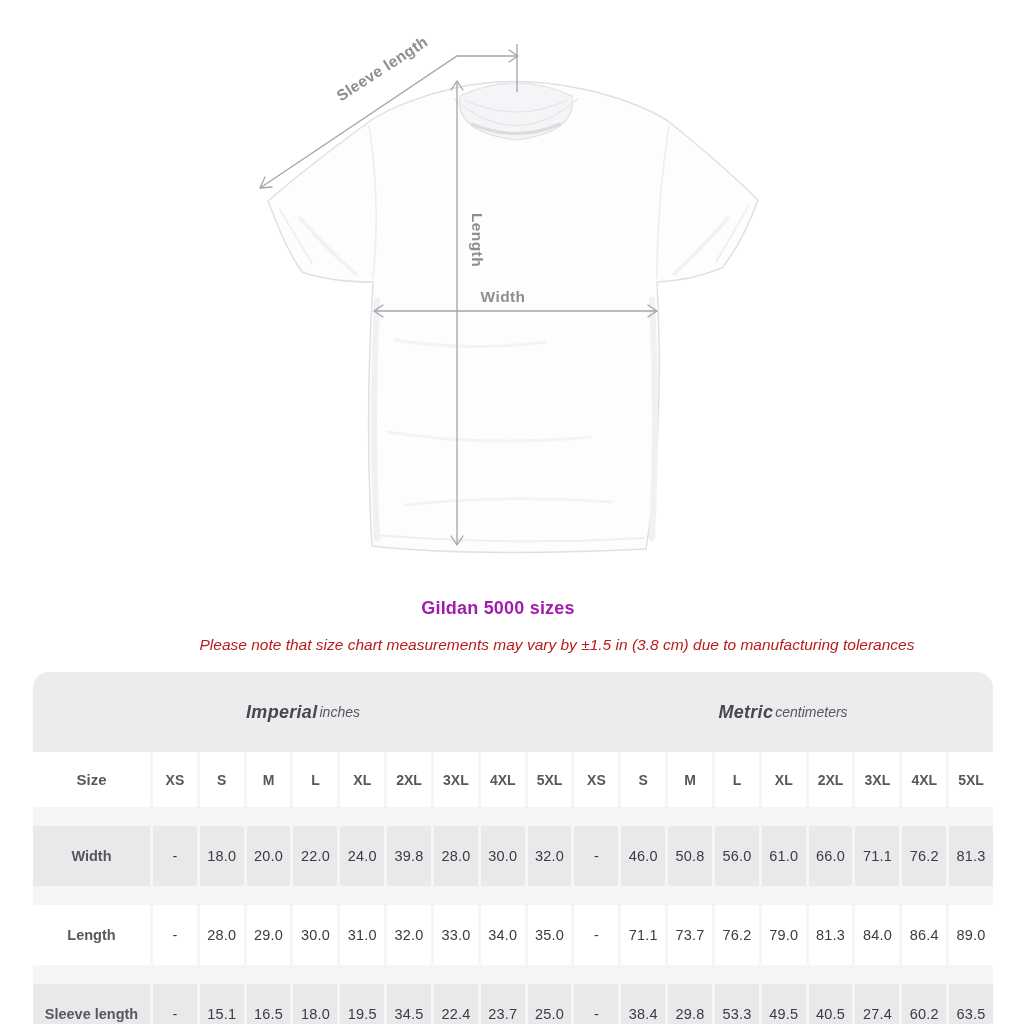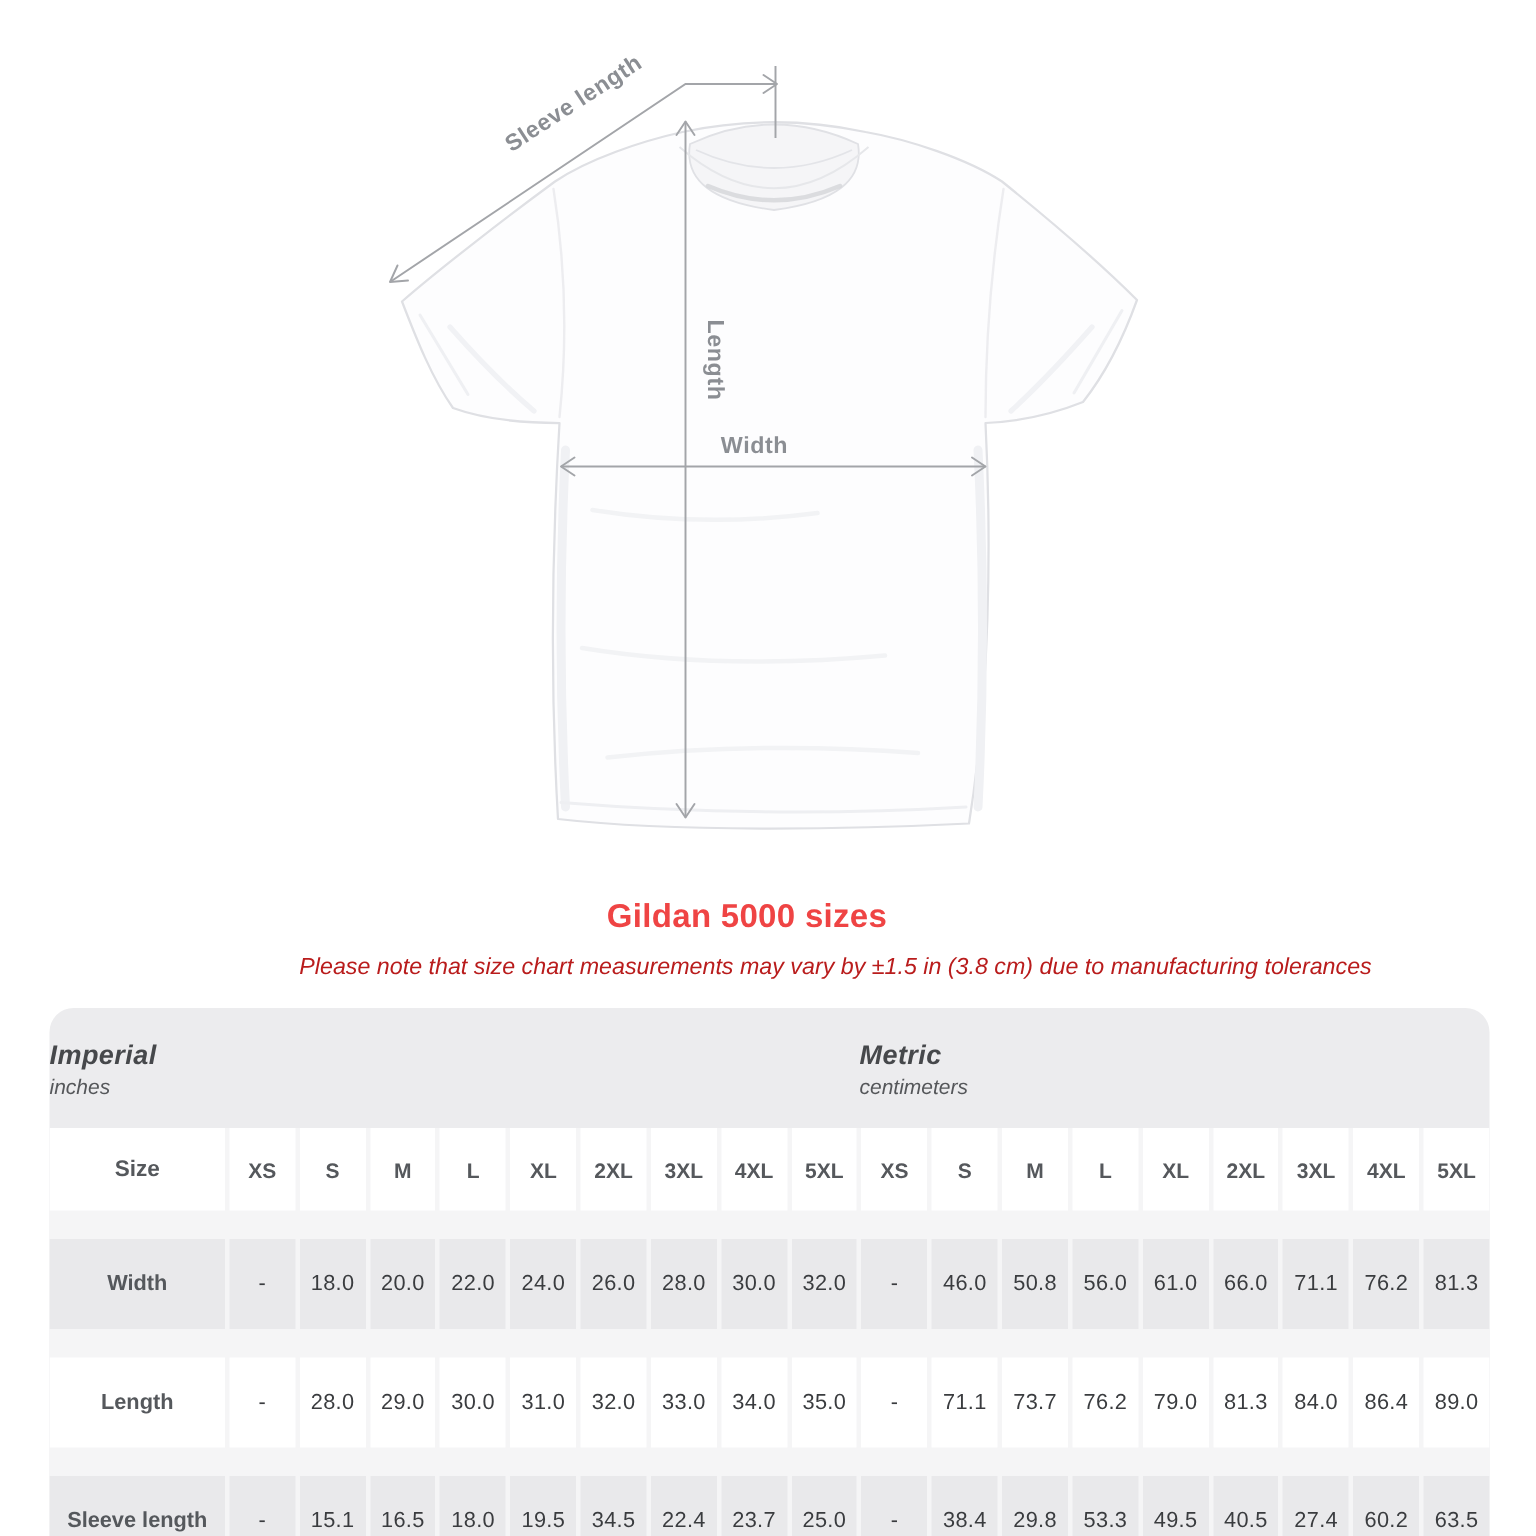--- a/index.html
+++ b/index.html
@@ -14,34 +14,34 @@
   .dim-line{stroke:#a3a5a9;stroke-width:1.3;fill:none;}
   .dim-chev{stroke:#a3a5a9;stroke-width:1.3;fill:none;stroke-linecap:round;stroke-linejoin:round;}
   .dim-label{
     font-family:"Liberation Sans",sans-serif;font-weight:700;font-size:15.5px;
     fill:#8b8e93;letter-spacing:.4px;
   }
 
   
   .title{
     position:absolute;top:598px;left:0;width:996px;text-align:center;
-    font-size:22px;font-weight:700;color:#ef4444;letter-spacing:.2px;
+    font-size:18px;font-weight:700;color:#a21caf;letter-spacing:.2px;
   }
   .subtitle{
     position:absolute;top:636px;left:0;width:1024px;text-align:center;
     font-style:italic;font-size:15.5px;color:#b91c1c;margin-left:45px;
   }
 
   
   .chart{
     position:absolute;left:33px;top:672px;width:960px;
     background:#ececee;border-radius:16px;overflow:hidden;
   }
   .group-row{display:flex;height:80px;}
-  .group{display:flex;flex-direction:column;justify-content:center;gap:2px;}
+  .group{display:flex;flex-direction:row;align-items:center;justify-content:center;gap:2px;}
   .group.imperial{width:56.25%;}
   .group.metric{width:43.75%;}
   .group-label{font-size:18px;font-weight:700;font-style:italic;color:#46484b;letter-spacing:.3px;}
   .group-unit{font-size:14px;font-style:italic;color:#55575a;}
 
   .grid{
     display:grid;
     grid-template-columns:117px repeat(18,1fr);
     grid-template-rows:55px 60px 60px 60px;
     gap:19px 3px;background:#f5f5f6;
@@ -152,21 +152,21 @@
         <div class="c hd">2XL</div>
         <div class="c hd">3XL</div>
         <div class="c hd">4XL</div>
         <div class="c hd">5XL</div>
         <div class="c rl gray">Width</div>
         <div class="c v gray">-</div>
         <div class="c v gray">18.0</div>
         <div class="c v gray">20.0</div>
         <div class="c v gray">22.0</div>
         <div class="c v gray">24.0</div>
-        <div class="c v gray">26.0</div>
+        <div class="c v gray">39.8</div>
         <div class="c v gray">28.0</div>
         <div class="c v gray">30.0</div>
         <div class="c v gray">32.0</div>
         <div class="c v gray">-</div>
         <div class="c v gray">46.0</div>
         <div class="c v gray">50.8</div>
         <div class="c v gray">56.0</div>
         <div class="c v gray">61.0</div>
         <div class="c v gray">66.0</div>
         <div class="c v gray">71.1</div>

